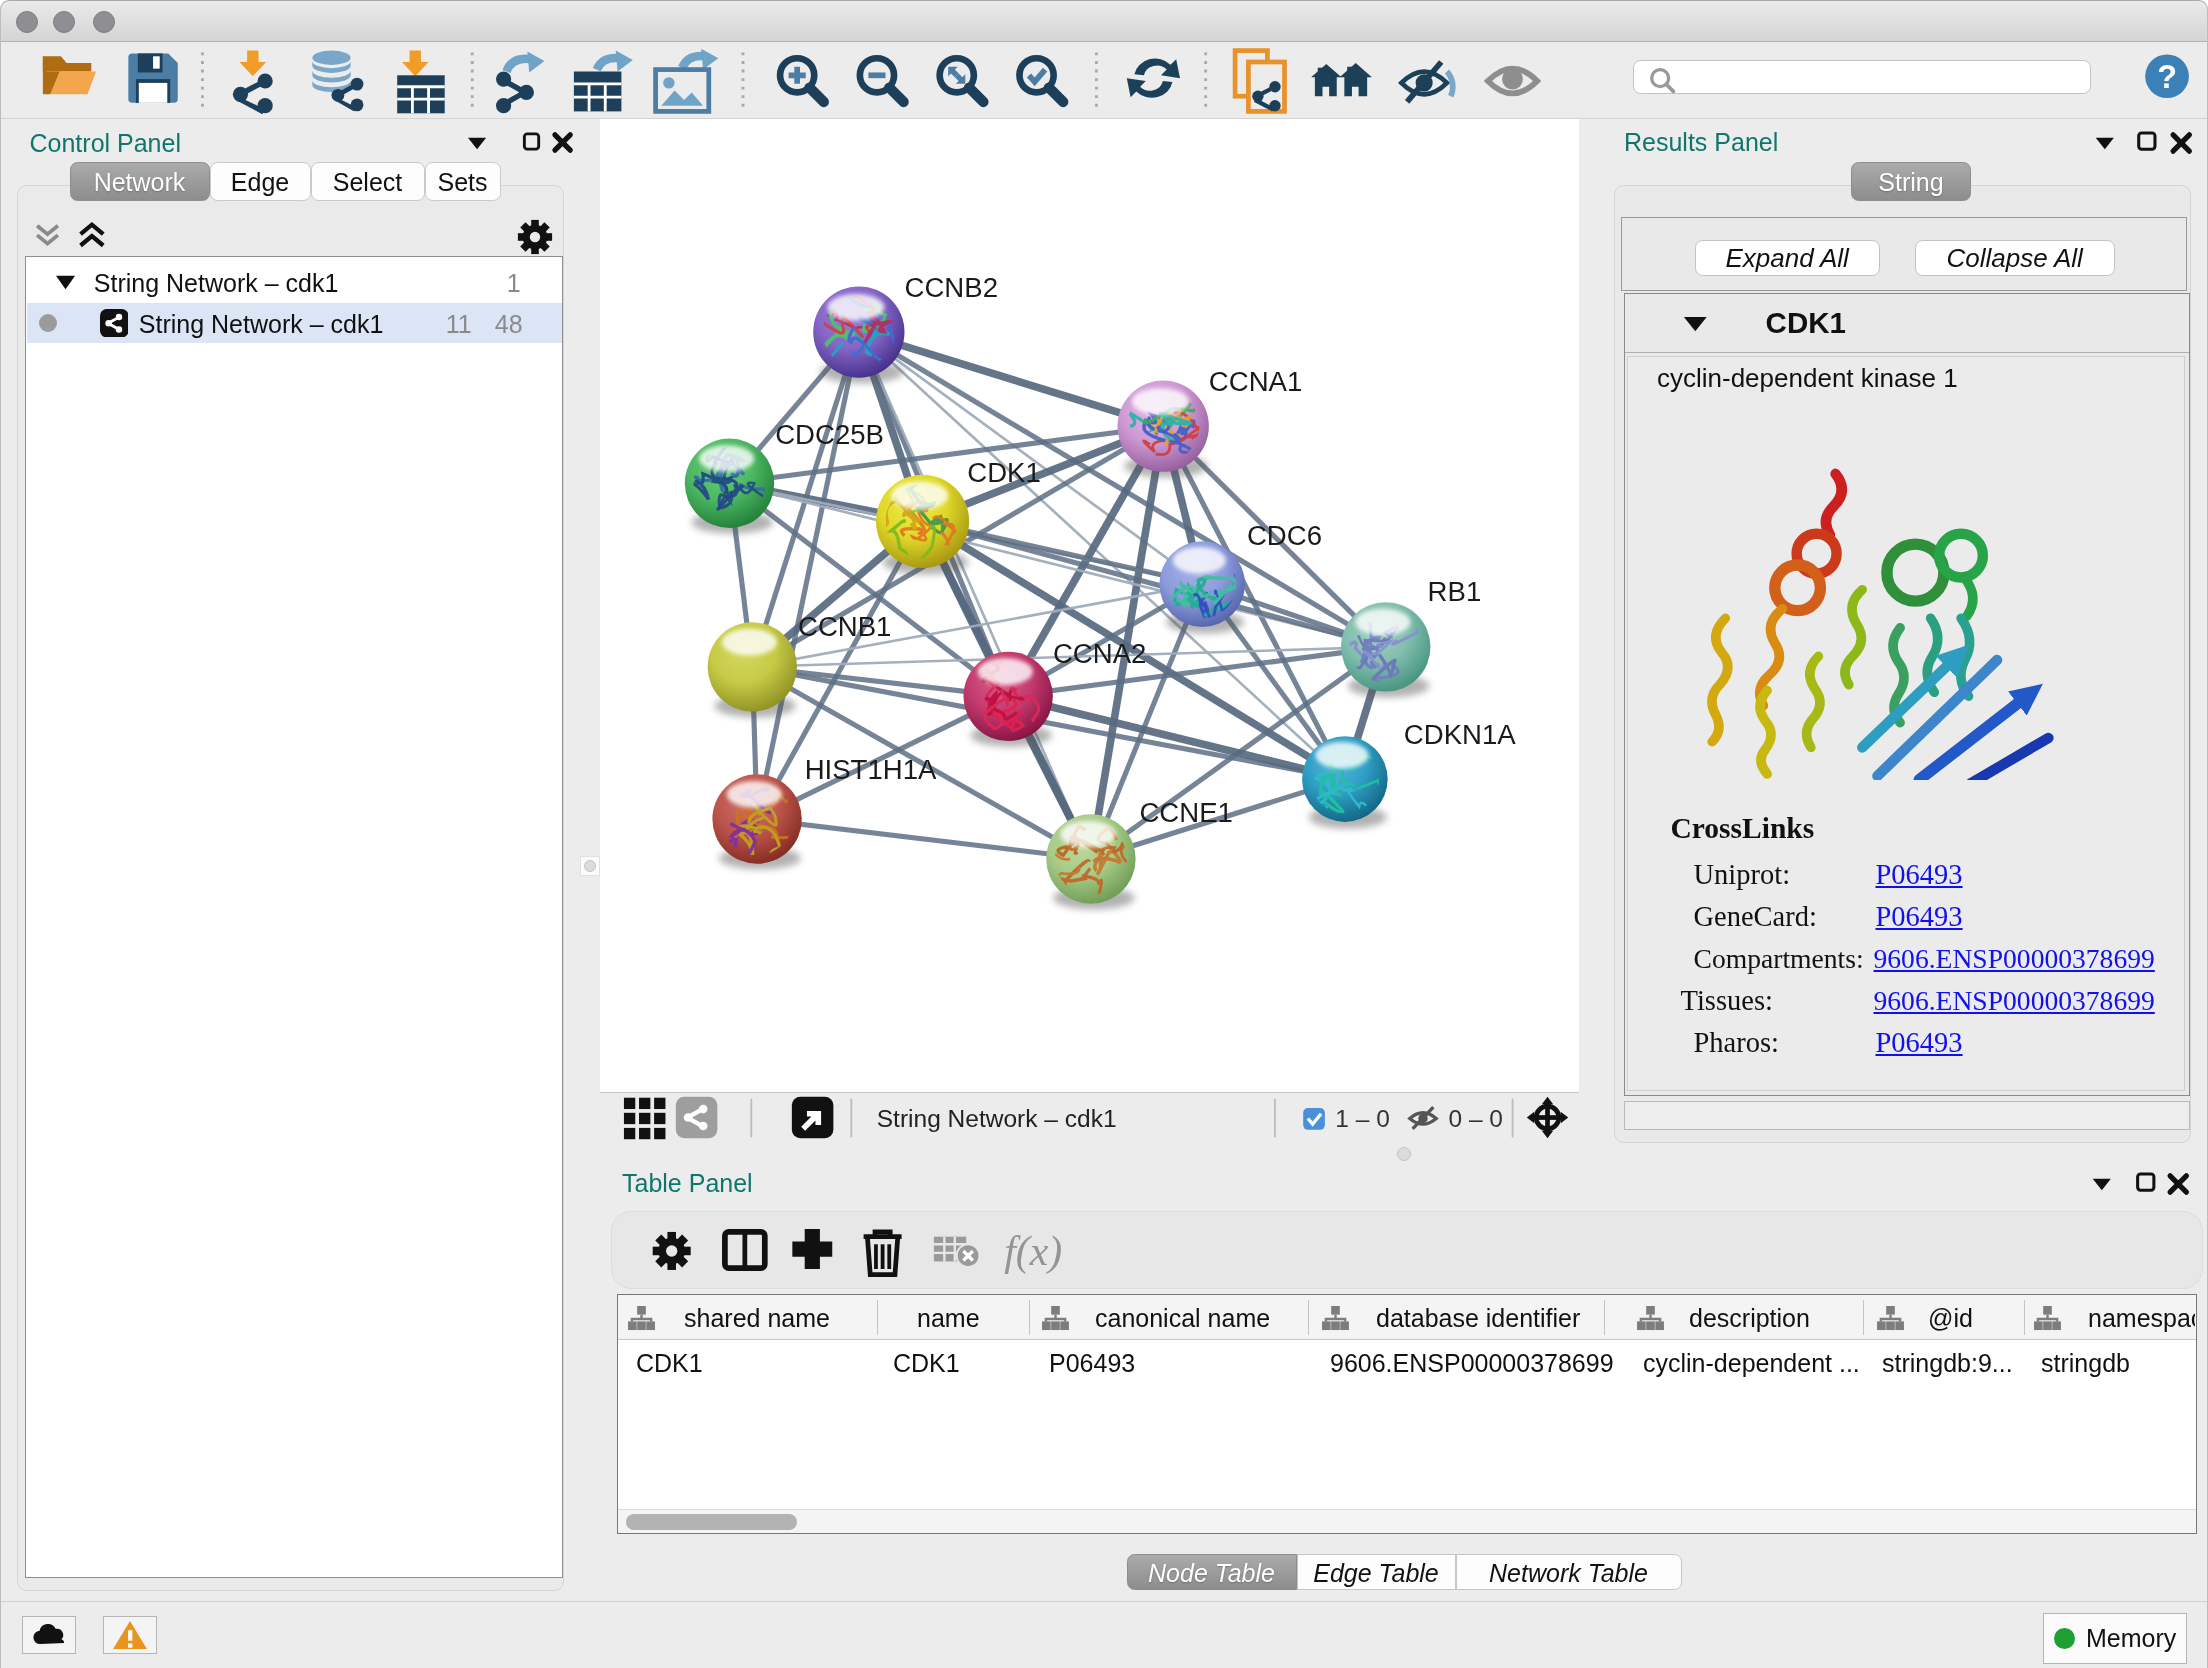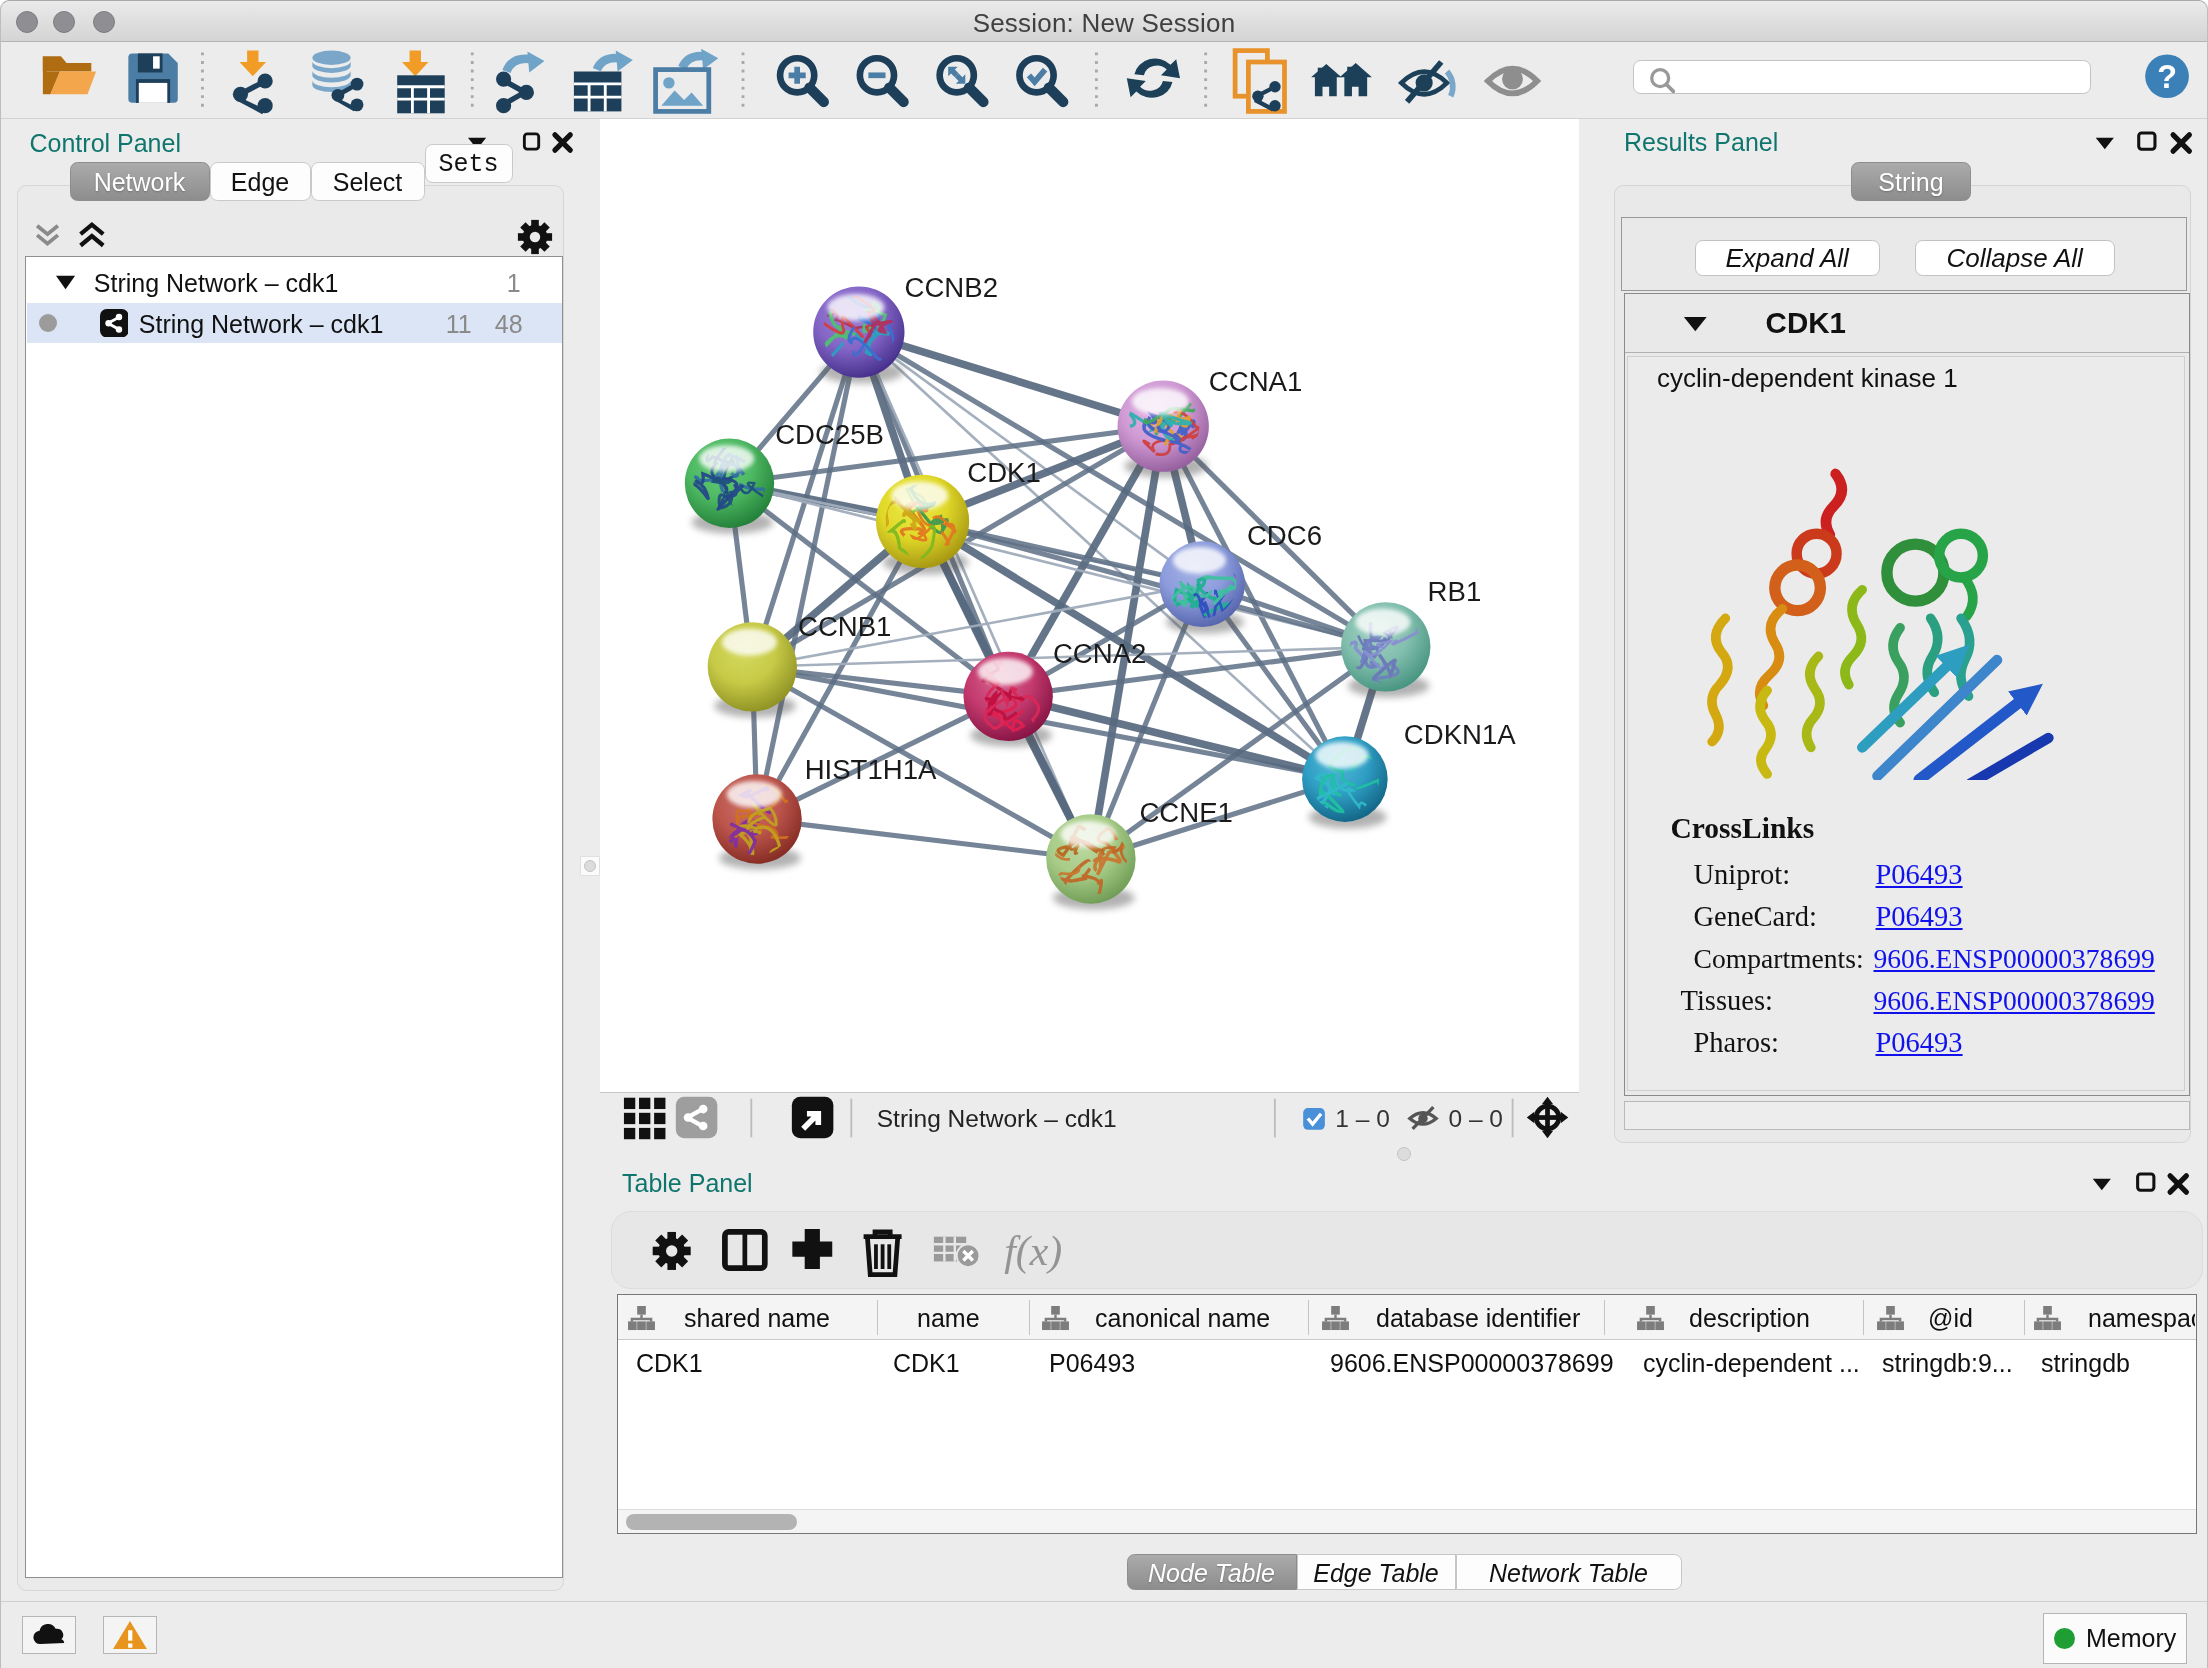--- a/index.html
+++ b/index.html
@@ -93,21 +93,20 @@
     background:#fbfbfb; border:1px solid #b5b5b5; font-size:25px; color:#111;
     display:flex; align-items:center; justify-content:center; gap:11.4px; }
   .memdot { width:21px; height:21px; border-radius:50%; background:#1e9e33; }
 </style>
 </head>
 <body>
 <div id="titlebar" class="abs">
   <div class="tlight" style="left:16px;"></div>
   <div class="tlight" style="left:53px;"></div>
   <div class="tlight" style="left:93px;"></div>
-  <div id="wtitle">Session: New Session</div>
 </div>
 <div id="toolbar" class="abs">
 <svg width="2208" height="76" viewBox="0 0 2322 80">
 
   <g transform="translate(42,12)">
     <path d="M2,2 h19 l6,7 h26 v9 h-51 z" fill="#b06c10"></path>
     <path d="M2,2 v40 l8,0 10,-24 h-14 v-12 z" fill="#b06c10"></path>
     <path d="M10,42 l10,-24 h38 l-9,24 z" fill="#f3a64c"></path>
   </g>
 
@@ -266,21 +265,21 @@
     <path d="M0,9 h19 l-9.5,12 z" fill="#111"></path>
     <rect x="59" y="5" width="15" height="16" fill="none" stroke="#111" stroke-width="3" rx="3"></rect>
     <g stroke="#111" stroke-width="5.5" stroke-linecap="round">
       <line x1="91" y1="6" x2="107" y2="22"></line>
         <line x1="107" y1="6" x2="91" y2="22"></line>
     </g>
   </svg>
   <div class="tab tabsel abs" style="left:60px; top:43px; width:140px;">Network</div>
   <div class="tab abs" style="left:200px; top:43px; width:101px;">Edge</div>
   <div class="tab abs" style="left:301px; top:43px; width:114px;">Select</div>
-  <div class="tab abs" style="left:415px; top:25px; width:88px;font-family:Liberation Mono, monospace;">Sets</div>
+  <div class="tab abs" style="left:415px; top:43px; width:76px;">Sets</div>
   <div id="cp-content">
     <svg class="abs" style="left:17px; top:34px;" width="76" height="34" viewBox="0 0 80 36">
       <g stroke="#8a8a8a" stroke-width="4" fill="none">
         <path d="M2,6 l11,9 11,-9"></path>
           <path d="M2,16 l11,9 11,-9"></path>
       </g>
       <g stroke="#111" stroke-width="4.5" fill="none">
         <path d="M48,15 l12,-10 12,10"></path>
           <path d="M48,27 l12,-10 12,10"></path>
       </g>

